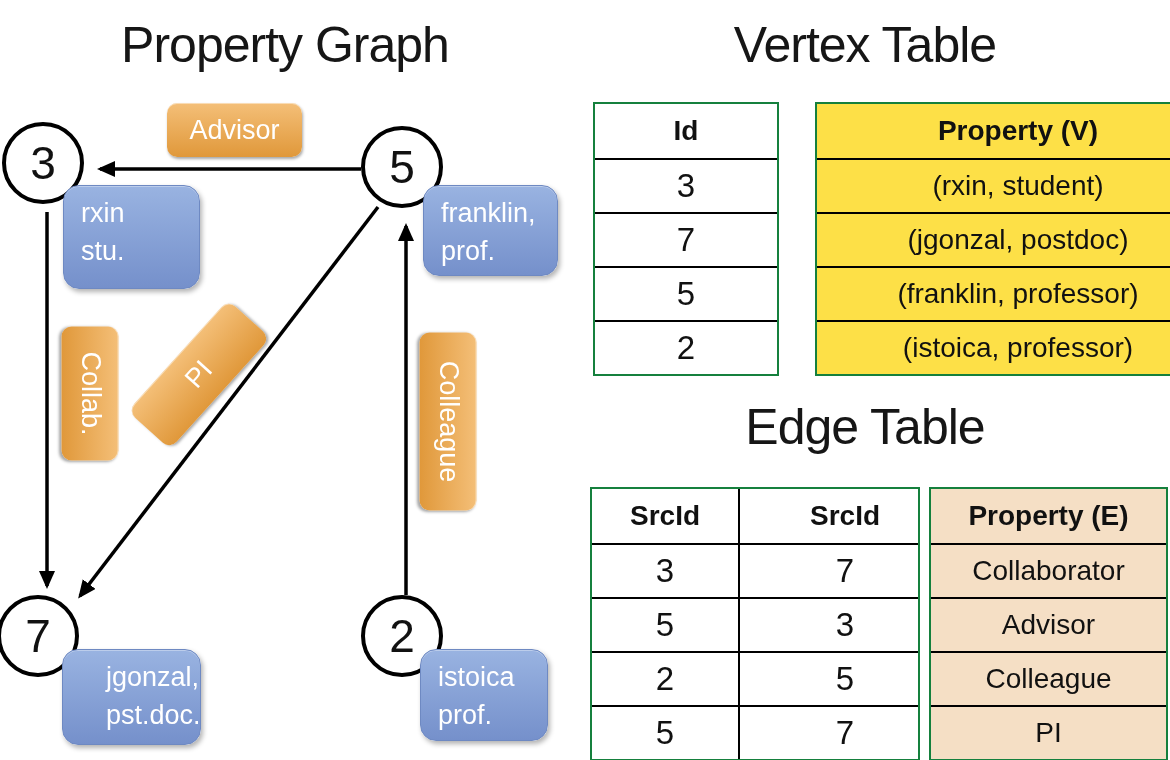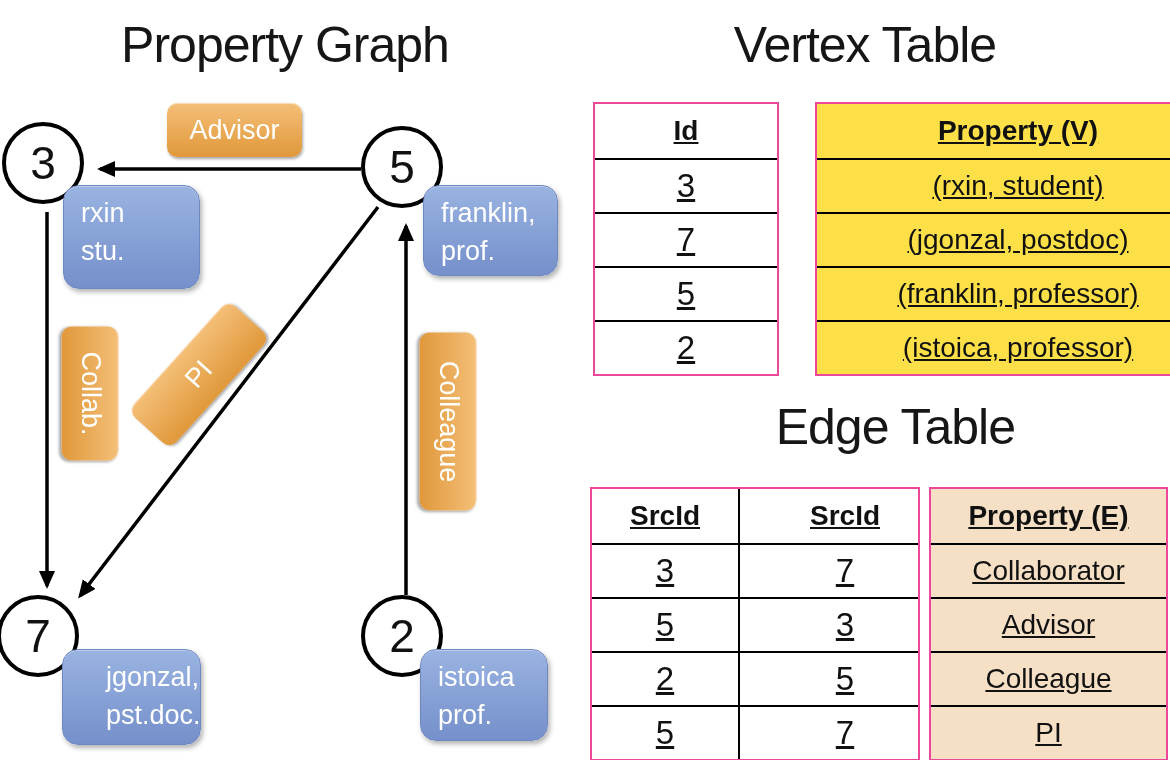--- a/index.html
+++ b/index.html
@@ -7,21 +7,21 @@
   #canvas {
     position:relative; width:1170px; height:760px; overflow:hidden;
     background:#ffffff; font-family:"Liberation Sans", sans-serif; color:#111;
   }
   .big-title {
     position:absolute; font-size:50px; font-weight:400; letter-spacing:-1px;
     color:#161616; white-space:nowrap; text-align:center;
   }
   #title-graph  { left:70px;  top:16px; width:430px; }
   #title-vertex { left:690px; top:16px; width:350px; }
-  #title-edge   { left:715px; top:398px; width:300px;text-align:right; }
+  #title-edge   { left:715px; top:398px; width:300px; }
 
   
   .node {
     position:absolute; width:82px; height:82px; border:4px solid #000;
     border-radius:50%; background:#fff; display:flex; align-items:center;
     justify-content:center; font-size:46px; font-weight:300; z-index:3;
   }
   #node-3 { left:2px;   top:122px; }
   #node-5 { left:361px; top:126px; }
   #node-7 { left:-3px;  top:595px; }
@@ -50,21 +50,21 @@
   }
   #callout-rxin     { left:63px;  top:185px; width:137px; height:104px; }
   #callout-franklin { left:423px; top:185px; width:135px; height:91px; }
   #callout-jgonzal  { left:62px;  top:649px; width:139px; height:96px;padding-left:43px; }
   #callout-istoica  { left:420px; top:649px; width:128px; height:92px; }
 
   
   #edges-svg { position:absolute; left:0; top:0; z-index:1; }
 
   
-  .subtable { position:absolute; border:2px solid #ec4899; background:#fff;text-decoration:underline; }
+  .subtable { position:absolute; border:2px solid #15803d; background:#fff; }
   .trow { height:54px; display:flex; align-items:center; justify-content:center; }
   .trow + .trow { border-top:2px solid #000; }
   .trow.head { font-weight:bold; font-size:28px; }
   .num-cell { font-size:33px; }
   .txt-cell { font-size:28px; }
 
   #vtable-id       { left:593px; top:102px; width:186px; }
   #vtable-prop     { left:787px; top:102px; width:406px; background:#fde047;margin-left:28px; }
   #etable-srcdst   { left:590px; top:487px; width:330px; }
   #etable-prop     { left:929px; top:487px; width:239px; background:#f5dfc5; }

